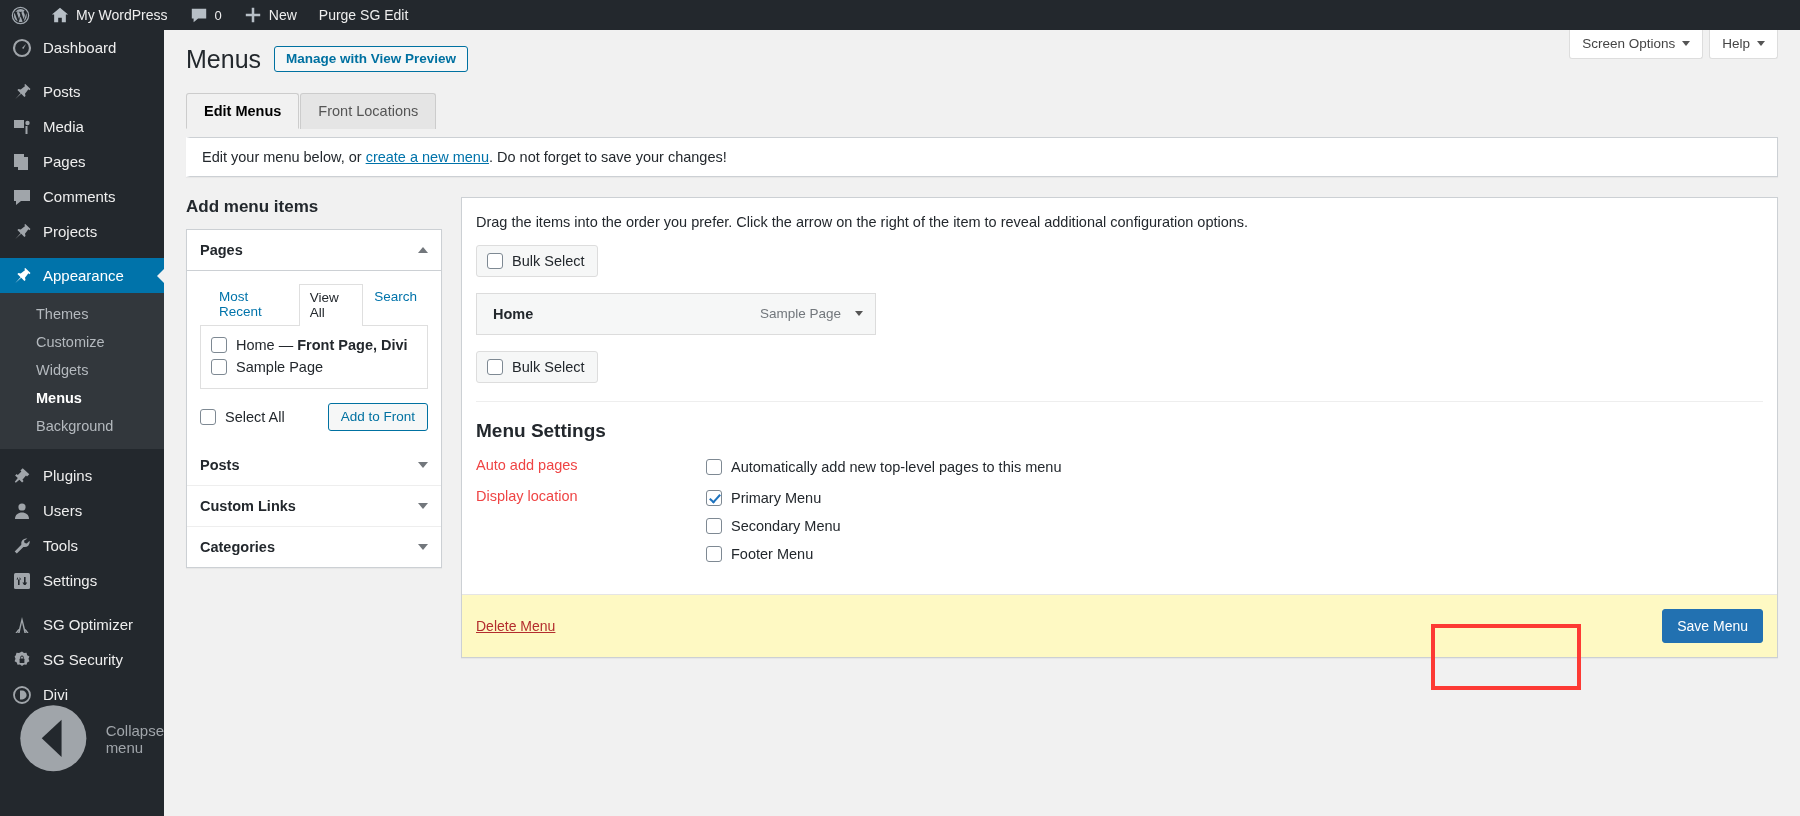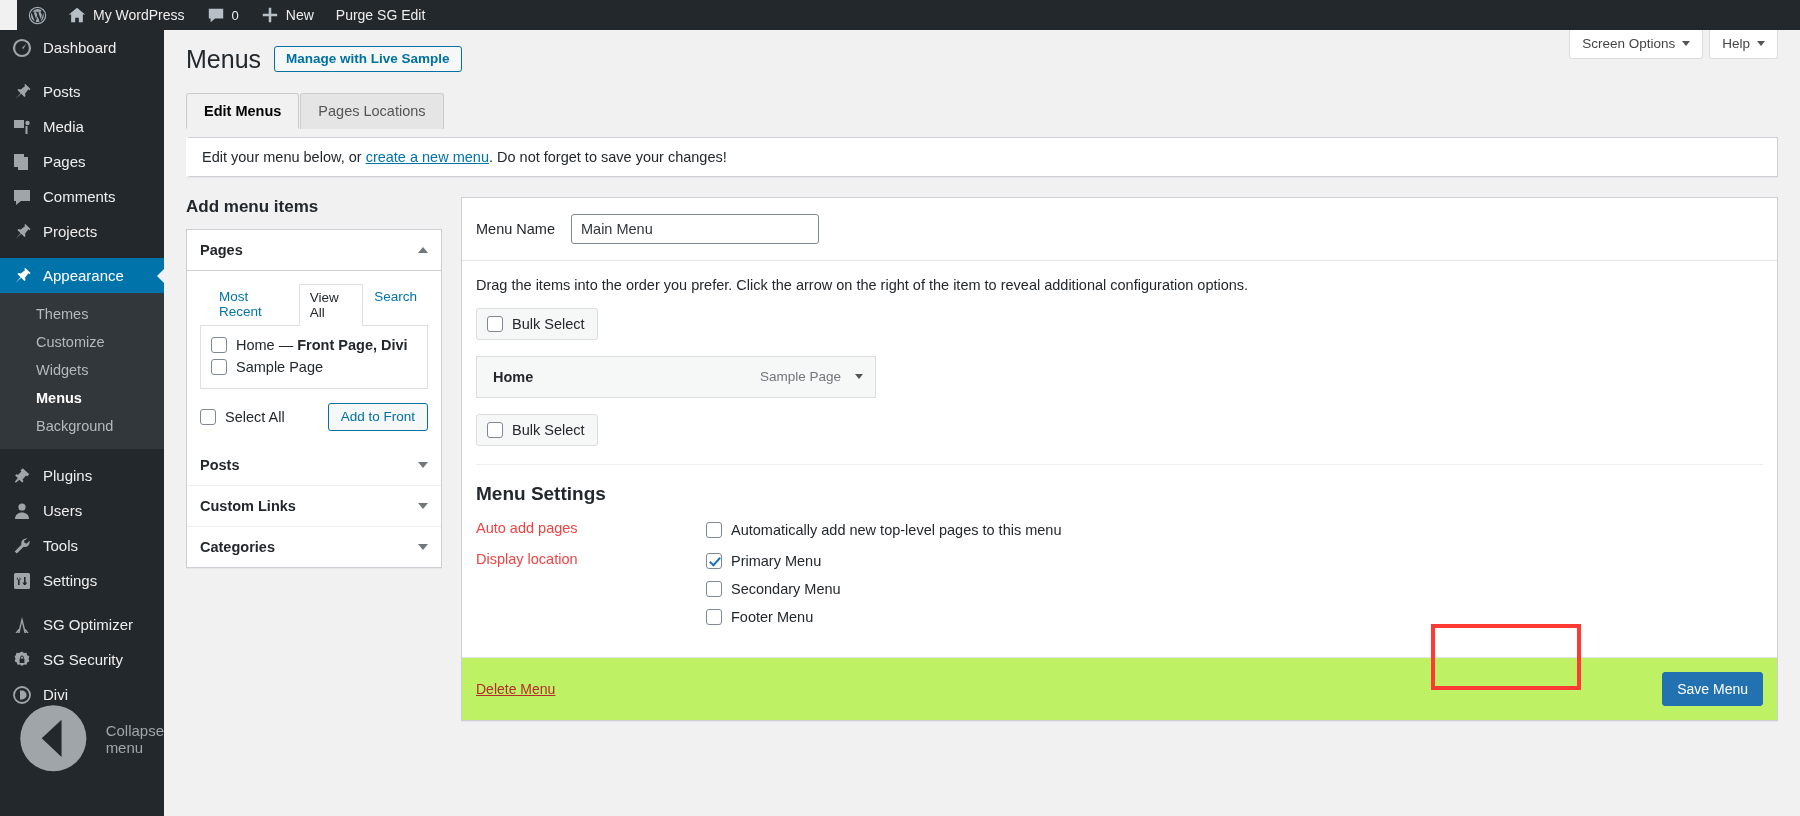--- a/index.html
+++ b/index.html
@@ -6,21 +6,21 @@
   html, body {
     width: 1800px; height: 816px;
     font-family: "Liberation Sans", sans-serif;
     background: #f1f1f1;
     overflow: hidden;
   }
   .screen { position: relative; width: 1800px; height: 816px; background: #f1f1f1; }
 
   
   .adminbar {
-    position: absolute; top: 0; left: 17px; right: 0; height: 30px;
+    position: absolute; top: 0; left: 0; right: 0; height: 30px;
     background: #23282d; color: #eee;
     display: flex; align-items: center; font-size: 14px;
   }
   .ab-item {
     display: flex; align-items: center; gap: 7px;
     height: 30px; padding: 0 11px; color: #eee; white-space: nowrap;
   }
   .ab-item:first-child { padding-left: 10px; padding-right: 9px; }
   .ab-logo { width: 21px; height: 21px; opacity: .85; }
   .ab-ico { width: 18px; height: 18px; fill: #b7bfc6; }
@@ -152,21 +152,21 @@
 
   .settings { padding: 0 14px 20px; }
   .sep { border-top: 1px solid #eee; margin: 18px 0 0; }
   .set-h { font-size: 19px; font-weight: bold; color: #23282d; margin: 18px 0 14px; }
   .set-row { display: flex; align-items: flex-start; margin-bottom: 9px; }
   .set-lbl { width: 230px; flex: none; font-size: 14.5px; color: #ef4444; padding-top: 1px; }
   .set-opts { display: flex; flex-direction: column; gap: 6px; }
 
   .panel-foot {
     display: flex; align-items: center; justify-content: space-between;
-    border-top: 1px solid #e5e5e5; background: #bef264; padding: 14px 14px;
+    border-top: 1px solid #e5e5e5; background: #fef9c3; padding: 14px 14px;
   }
   .del-link { color: #b32d2e; font-size: 14px; text-decoration: underline; }
   .btn-primary {
     background: #2271b1; border: 1px solid #2271b1; color: #fff;
     border-radius: 3px; padding: 8px 14px; font-size: 14px;
   }
   .highlight {
     position: absolute; border: 4px solid #fd3a34; background: transparent;
     pointer-events: none;
   }
@@ -335,26 +335,26 @@
         <span class="caret-d"></span>
       </div>
       <div class="meta-btn">
         <span>Help</span>
         <span class="caret-d"></span>
       </div>
     </div>
 
     <div class="page-head">
       <h1 class="page-title">Menus</h1>
-      <button class="lp-btn">Manage with Live Sample</button>
+      <button class="lp-btn">Manage with View Preview</button>
     </div>
 
     <div class="tabs">
       <div class="tab active">Edit Menus</div>
-      <div class="tab">Pages Locations</div>
+      <div class="tab">Front Locations</div>
     </div>
 
     <div class="notice">
       <span>Edit your menu below, or </span><a href="#">create a new menu</a><span>. Do not forget to save your changes!</span>
     </div>
 
     <div class="cols">
 
       <div class="col-left">
         <div class="col-h">Add menu items</div>
@@ -403,24 +403,20 @@
             <span class="tri down"></span>
           </div>
 
         </div>
       </div>
 
       <div class="col-right">
 
         <div class="panel">
 
-          <div class="panel-top">
-            <span class="lbl">Menu Name</span>
-            <input class="txt" type="text" value="Main Menu" style="">
-          </div>
 
           <div class="panel-body">
             <div class="hint">Drag the items into the order you prefer. Click the arrow on the right of the item to reveal additional configuration options.</div>
 
             <div class="bulk">
               <span class="cb"></span>
               <span>Bulk Select</span>
             </div>
 
             <div class="menu-row">

